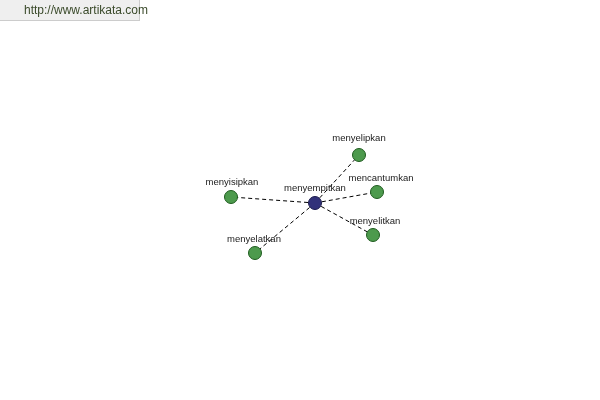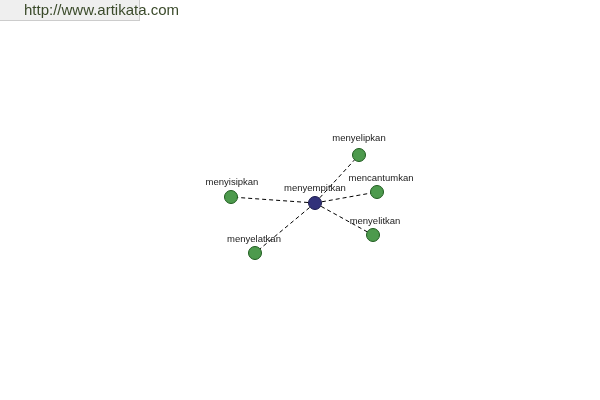--- a/index.html
+++ b/index.html
@@ -25,21 +25,21 @@
     box-sizing: border-box;
     background: #efefef;
     border-right: 1px solid #cccccc;
     border-bottom: 1px solid #cccccc;
     display: flex;
     align-items: center;
     padding-left: 8px;
   }
   #urlbar .url-text {
     font-family: "Liberation Sans", sans-serif;
-    font-size: 15px;
+    font-size: 12px;
     line-height: 12px;
     color: #3a4a2a;
     white-space: nowrap;
     letter-spacing: 0px;
     padding-left: 16px;
   }
   
   #graph {
     position: absolute;
     left: 0;

